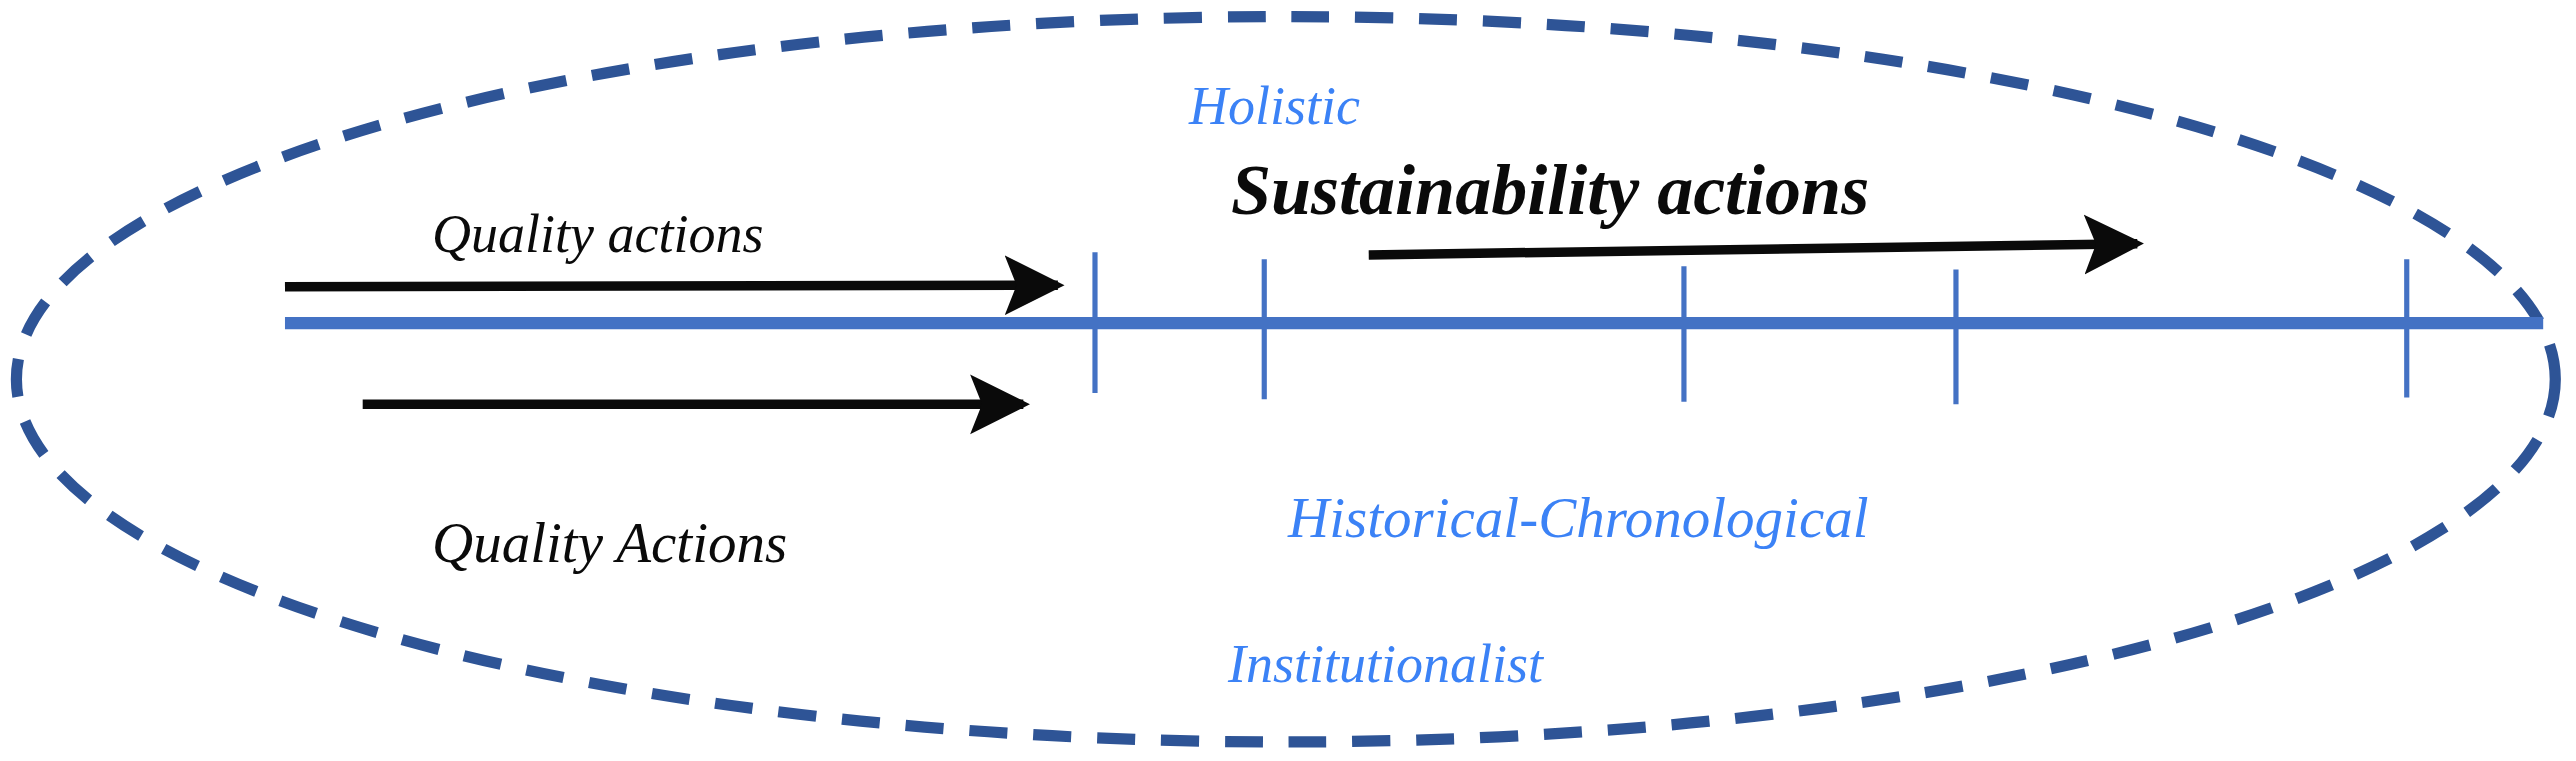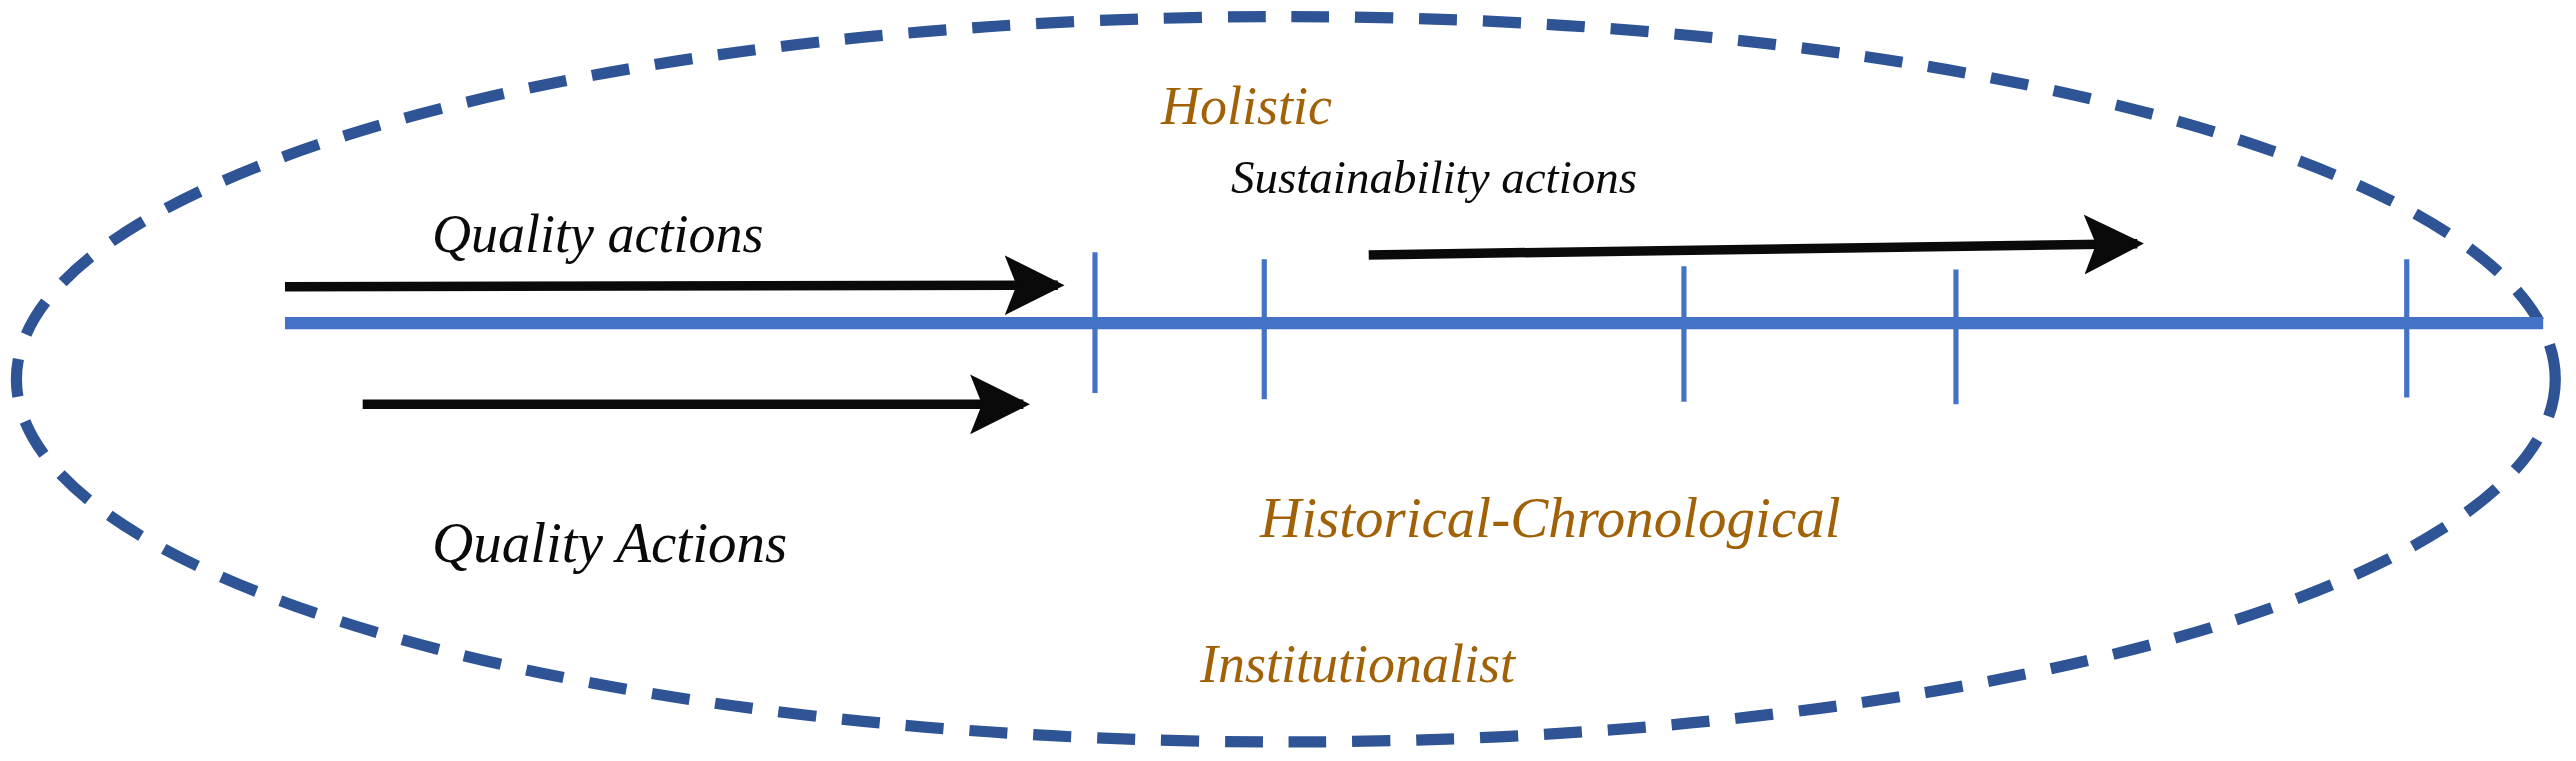--- a/index.html
+++ b/index.html
@@ -26,34 +26,36 @@
     height: 762px;
   }
   .label {
     position: absolute;
     white-space: nowrap;
     font-family: "Liberation Serif", serif;
     font-style: italic;
     line-height: 1;
   }
   .label-blue {
-    color: #a16207;
+    color: #3b82f6;
+    margin-left: 28px;
   }
   .label-black {
     color: #0A0A0A;
   }
   .lbl-holistic {
     left: 1161px;
     top: 79px;
     font-size: 54px;
   }
   .lbl-sustainability {
     left: 1231px;
     top: 154px;
-    font-size: 47px;
+    font-size: 72px;
+    font-weight: bold;
   }
   .lbl-backbone {
     left: 432px;
     top: 207px;
     font-size: 54px;
   }
   .lbl-quality {
     left: 432px;
     top: 514px;
     font-size: 57px;

